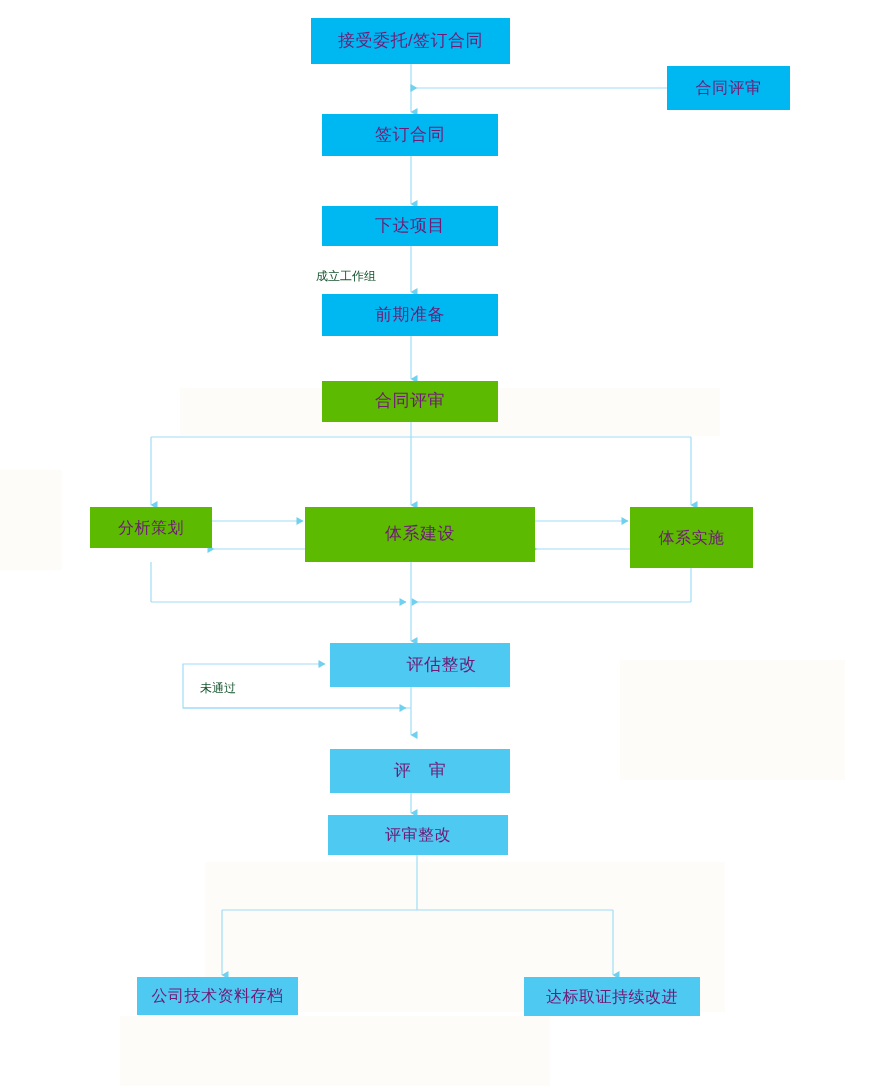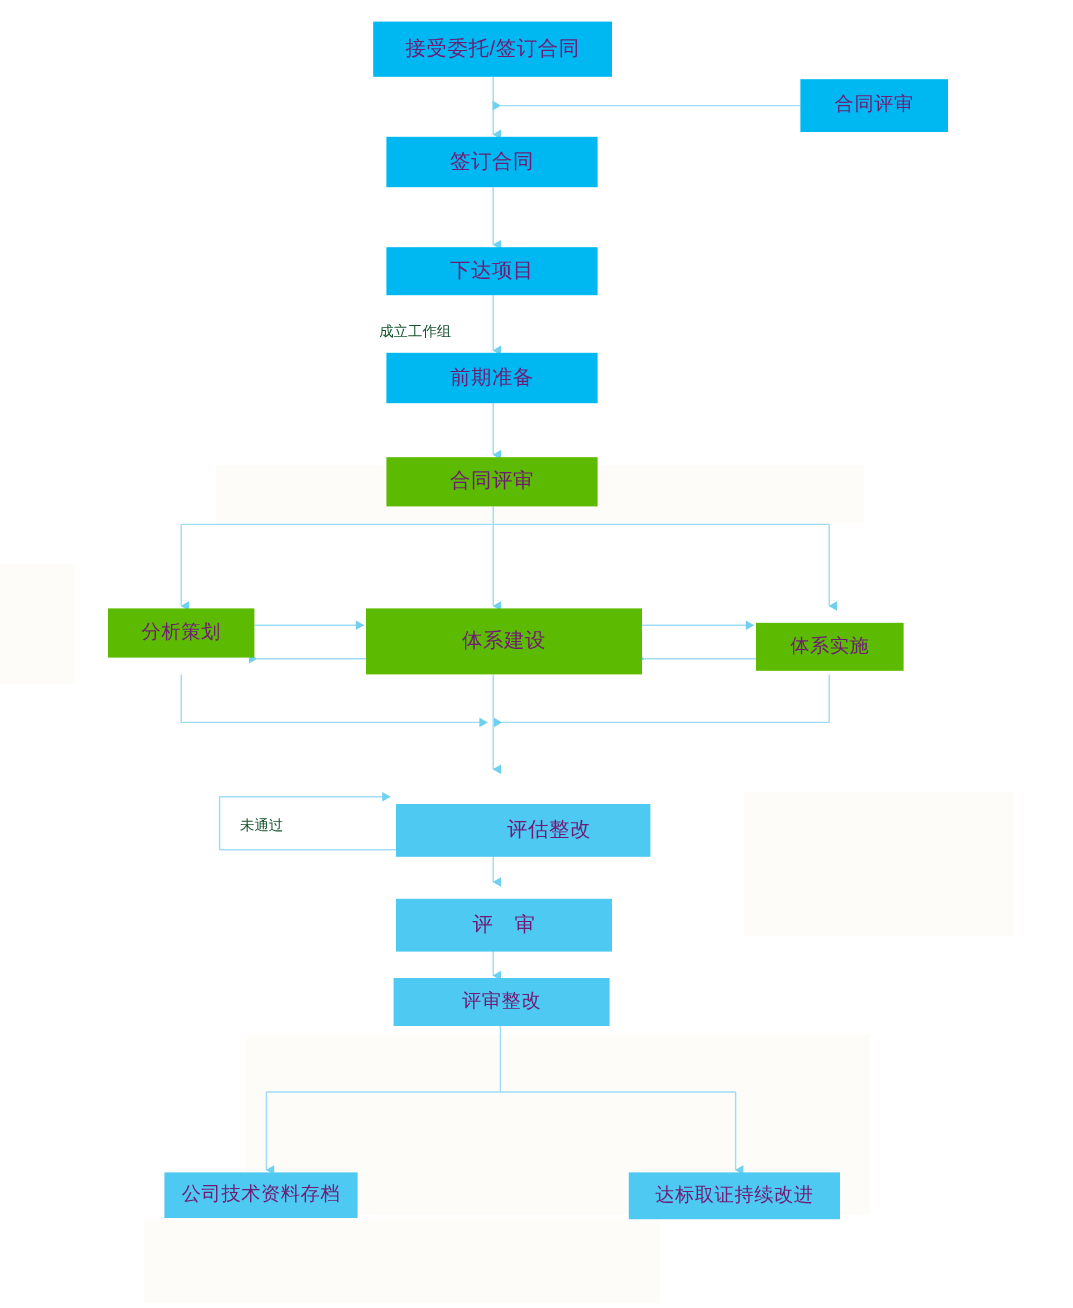--- a/index.html
+++ b/index.html
@@ -133,23 +133,23 @@
   <div class="node node-cyan" style="left:322px; top:206px; width:176px; height:40px; font-size:17px;">下达项目</div>
 
   <div class="node node-cyan" style="left:322px; top:294px; width:176px; height:42px; font-size:17px;text-align:right;">前期准备</div>
 
   <div class="node node-green" style="left:322px; top:381px; width:176px; height:41px; font-size:17px;">合同评审</div>
 
   <div class="node node-green" style="left:90px; top:507px; width:122px; height:41px; font-size:16px;">分析策划</div>
 
   <div class="node node-green" style="left:305px; top:507px; width:230px; height:55px; font-size:17px;">体系建设</div>
 
-  <div class="node node-green" style="left:630px; top:507px; width:123px; height:40px; font-size:16px;margin-top:12px;">体系实施</div>
+  <div class="node node-green" style="left:630px; top:507px; width:123px; height:61px; font-size:16px;">体系实施</div>
 
-  <div class="node node-sky" style="left:330px; top:670px; width:212px; height:44px; font-size:17px;padding-left:43px;">评估整改</div>
+  <div class="node node-sky" style="left:330px; top:643px; width:180px; height:44px; font-size:17px;padding-left:43px;">评估整改</div>
 
   <div class="node node-sky" style="left:330px; top:737px; width:180px; height:44px; font-size:17px;margin-top:12px;">评　审</div>
 
   <div class="node node-sky" style="left:328px; top:815px; width:180px; height:40px; font-size:16px;">评审整改</div>
 
   <div class="node node-sky" style="left:137px; top:977px; width:161px; height:38px; font-size:16px;">公司技术资料存档</div>
 
   <div class="node node-sky" style="left:524px; top:977px; width:176px; height:39px; font-size:16px;">达标取证持续改进</div>
 
   <div class="edge-label" style="left:316px; top:268px;">成立工作组</div>

